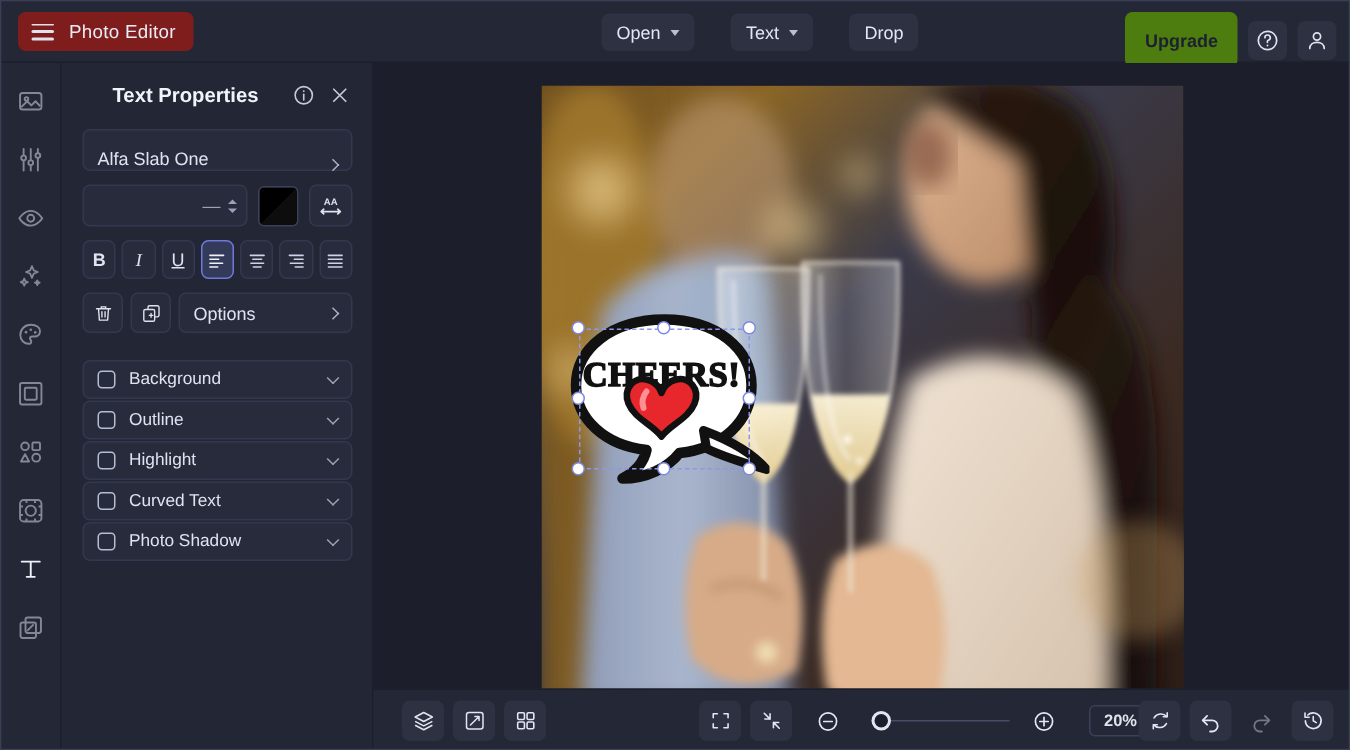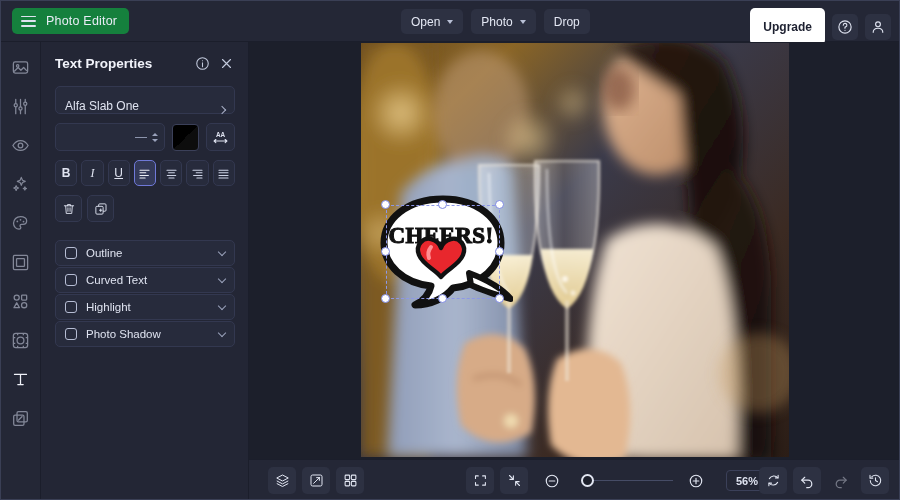--- a/index.html
+++ b/index.html
@@ -21,50 +21,50 @@
   #topbar {
     position: absolute; top: 0; left: 0;
     width: 900px; height: 41px;
     background: #242736;
     border-bottom: 1px solid #1b1e2b;
     display: flex; align-items: center;
   }
   .brand {
     display: flex; align-items: center; gap: 10px;
     margin-left: 11px; padding: 6px 12px 6px 9px;
-    background: #15803d; border-radius: 5px;
+    background: #7f1d1d; border-radius: 5px;
   }
   .brand-label { color: #e9ecf6; font-size: 12.5px; letter-spacing: .2px; }
   .hamburger { width: 15px; height: 11px; display:flex; flex-direction:column; justify-content:space-between; }
   .hamburger i { display:block; height:1.6px; background:#dfe3f0; border-radius:1px; }
 
   .top-center {
     position: absolute; left: 400px; top: 8px;
-    display: flex; gap: 8px;
+    display: flex; gap: 24px;
   }
   .tbtn {
     height: 25px; padding: 0 10px;
     background: #2d3142; border-radius: 5px;
     color: #e3e7f3; font-size: 12px;
     display: flex; align-items: center; gap: 7px;
     cursor: pointer;
   }
   .caret {
     width: 0; height: 0;
     border-left: 3.6px solid transparent;
     border-right: 3.6px solid transparent;
     border-top: 4.2px solid #b9c0d6;
   }
   .top-right {
     position: absolute; right: 10px; top: 7px;
     display: flex; align-items: center; gap: 7px;
   }
   #upgrade-button {
     height: 37px; padding: 0 13px;
-    background: #ffffff; border-radius: 5px;
+    background: #4d7c0f; border-radius: 5px;
     color: #1d2030; font-size: 12px; font-weight: bold;
     display: flex; align-items: center; cursor: pointer;
   }
   .iconbtn {
     width: 26px; height: 26px;
     background: #2d3142; border-radius: 5px;
     display: flex; align-items: center; justify-content: center;
     cursor: pointer;
   }
 
@@ -86,21 +86,21 @@
 
   
   #panel {
     position: absolute; left: 41px; top: 41px;
     width: 207px; height: 459px;
     background: #232635;
     border-right: 1px solid #1b1e2b;
     padding: 12px 13px 0 13px;
   }
   .panel-head { display: flex; align-items: center; margin-bottom: 14px; }
-  #panel-title { color: #f1f3fa; font-size: 13.5px; font-weight: bold; flex: 1; }
+  #panel-title { color: #f1f3fa; font-size: 13.5px; font-weight: bold; flex: 1; margin-left: 20px; }
   .panel-head .iconsm { width: 18px; height: 18px; display:flex; align-items:center; justify-content:center; cursor:pointer; margin-left: 6px; }
 
   .row-field {
     height: 28px; background: #272b3c;
     border: 1px solid #333850; border-radius: 5px;
     display: flex; align-items: center;
     padding: 0 9px; cursor: pointer;
     color: #dfe3f0; font-size: 12px;
   }
   #font-family-row { margin-bottom: 9px; justify-content: space-between; align-items: flex-end; }
@@ -173,21 +173,21 @@
   }
   .toggle-label { flex: 1; color: #dfe3f0; font-size: 11.5px; }
 
   
   #canvas-area {
     position: absolute; left: 248px; top: 41px;
     width: 652px; height: 417px;
     background: #1c1f2b;
   }
   #photo {
-    position: absolute; left: 112px; top: 1px;
+    position: absolute; left: 112px; top: 15px;
     width: 428px; height: 414px;
     overflow: hidden;
     background: #2a2418;
   }
   .ph-layer { position: absolute; }
 
   
   #selection {
     position: absolute; left: 25px; top: 162px;
     width: 114px; height: 94px;
@@ -250,21 +250,21 @@
         </span>
       <span class="brand-label">Photo Editor</span>
     </div>
 
     <div class="top-center">
       <div class="tbtn">
         <span>Open</span>
         <span class="caret"></span>
       </div>
       <div class="tbtn">
-        <span>Photo</span>
+        <span>Text</span>
         <span class="caret"></span>
       </div>
       <div class="tbtn">
         <span>Drop</span>
       </div>
     </div>
 
     <div class="top-right">
       <div id="upgrade-button">
         <span>Upgrade</span>
@@ -447,36 +447,45 @@
           <path d="M10.2 10v6M13.8 10v6" stroke-linecap="round"></path>
         </svg>
       </div>
       <div class="act-btn">
         <svg width="14" height="14" viewBox="0 0 24 24" fill="none" stroke="#dfe3f0" stroke-width="1.6">
           <rect x="3.2" y="7.4" width="12.4" height="13.4" rx="1.8"></rect>
           <path d="M8 7.4V5a1.8 1.8 0 0 1 1.8-1.8h9a1.8 1.8 0 0 1 1.8 1.8v9a1.8 1.8 0 0 1-1.8 1.8h-3.2"></path>
           <path d="M9.4 14.1h4.2M11.5 12v4.2" stroke-linecap="round"></path>
         </svg>
       </div>
+      <div id="options-row">
+        <span>Options</span>
+        <span class="chev-right"></span>
+      </div>
     </div>
 
     <div>
+      <div class="toggle-row">
+        <span class="cbox"></span>
+        <span class="toggle-label">Background</span>
+        <span class="chev-down"></span>
+      </div>
       <div class="toggle-row">
         <span class="cbox"></span>
         <span class="toggle-label">Outline</span>
         <span class="chev-down"></span>
       </div>
       <div class="toggle-row">
         <span class="cbox"></span>
-        <span class="toggle-label">Curved Text</span>
+        <span class="toggle-label">Highlight</span>
         <span class="chev-down"></span>
       </div>
       <div class="toggle-row">
         <span class="cbox"></span>
-        <span class="toggle-label">Highlight</span>
+        <span class="toggle-label">Curved Text</span>
         <span class="chev-down"></span>
       </div>
       <div class="toggle-row">
         <span class="cbox"></span>
         <span class="toggle-label">Photo Shadow</span>
         <span class="chev-down"></span>
       </div>
     </div>
   </div>
 
@@ -663,21 +672,21 @@
       </div>
 
       <div class="bbtn plain">
         <svg width="16" height="16" viewBox="0 0 24 24" fill="none" stroke="#e2e6f2" stroke-width="1.7">
           <circle cx="12" cy="12" r="8.6"></circle>
             <path d="M7.8 12h8.4M12 7.8v8.4" stroke-linecap="round"></path>
         </svg>
       </div>
 
       <div id="zoom-value">
-        <span>56%</span>
+        <span>20%</span>
       </div>
     </div>
 
     <div style="display:flex;align-items:center;position:absolute;right:12px;">
       <div class="bbtn">
         <svg width="15" height="15" viewBox="0 0 24 24" fill="none" stroke="#e2e6f2" stroke-width="1.7">
           <path d="M19 7.6A8.4 8.4 0 0 0 5.4 9M5 16.4A8.4 8.4 0 0 0 18.6 15" stroke-linecap="round"></path>
           <path d="M19.4 3.6v4.2h-4.2M4.6 20.4v-4.2h4.2" stroke-linecap="round" stroke-linejoin="round"></path>
         </svg>
       </div>

